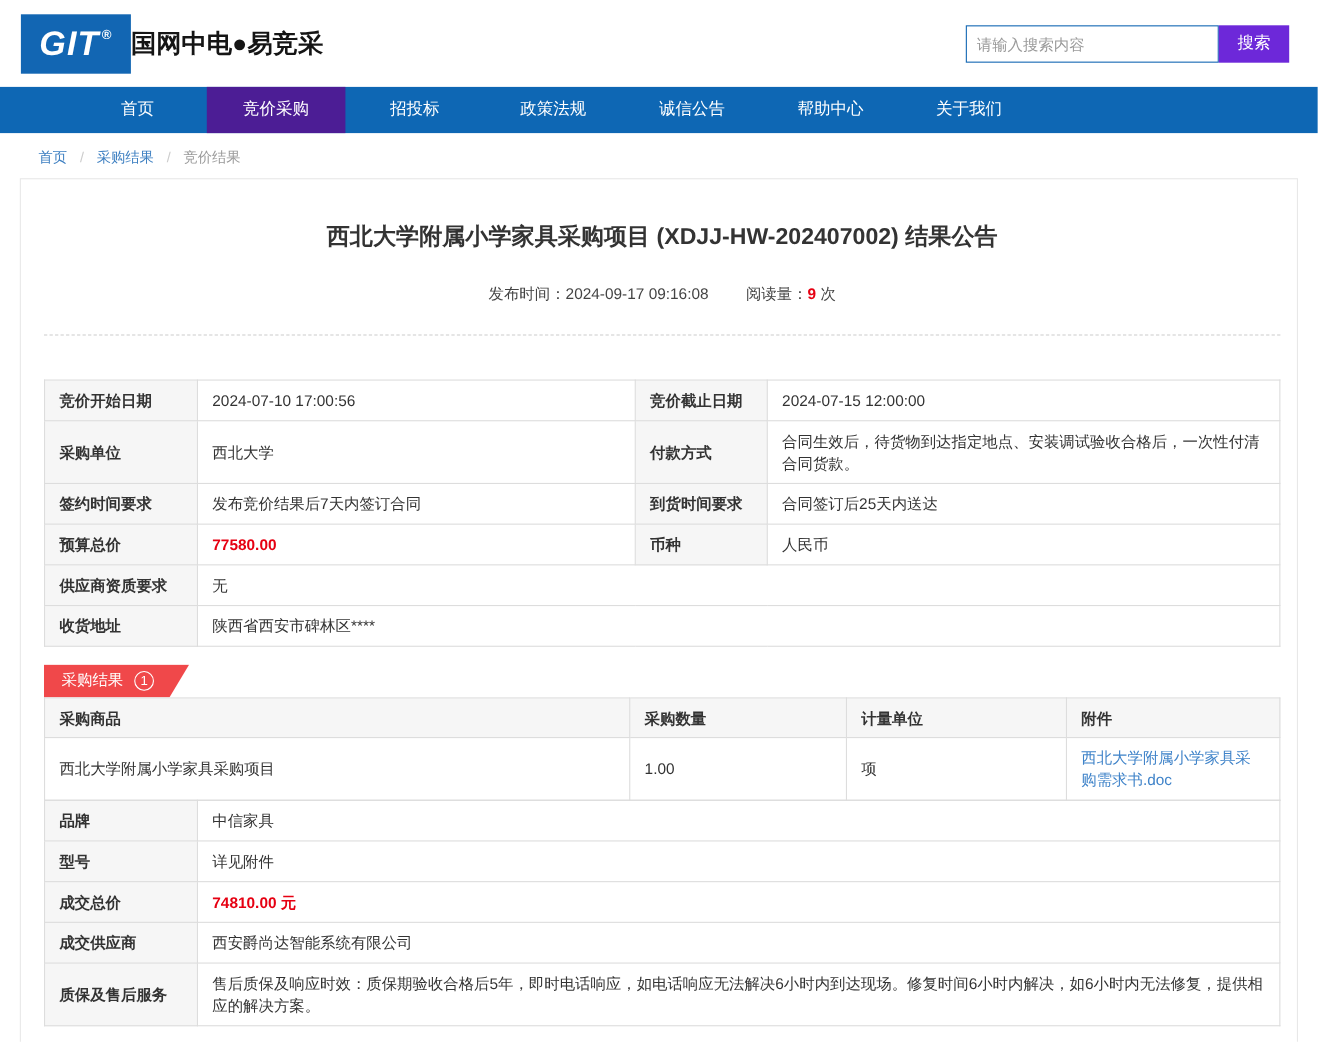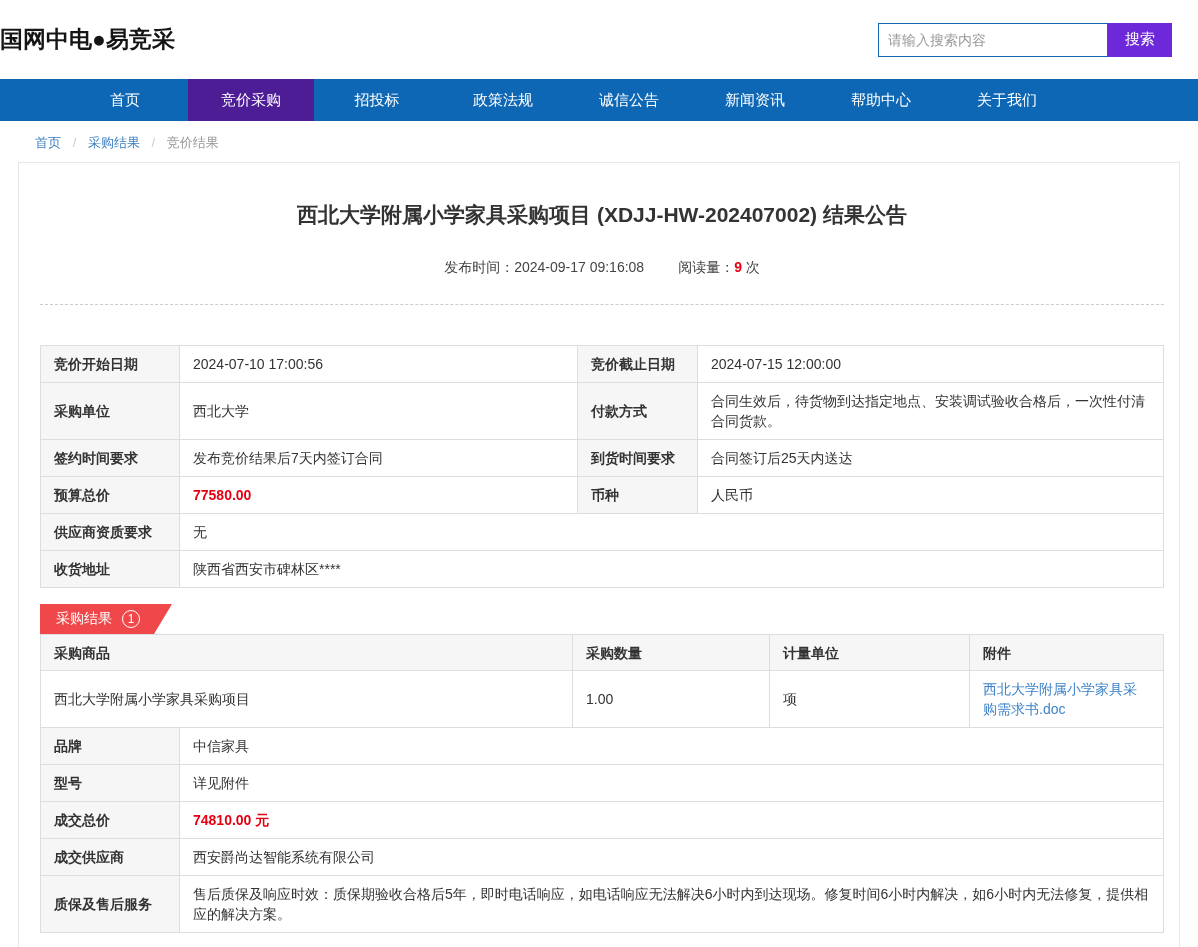--- a/index.html
+++ b/index.html
@@ -62,34 +62,37 @@
     display:inline-block; }
 
   .product-table td { height:56px; }
   .product-table th { height:36px; padding:6px 13px; }
   .detail-table { margin-top:-1px; }
 </style>
 </head>
 <body>
 
 <div class="header">
+  <div class="logo">
+    <span>GIT</span>
+      <sup>®</sup>
+  </div>
   <div class="site-name">国网中电●易竞采</div>
   <div class="search-wrap">
     <input class="search-input" type="text" placeholder="请输入搜索内容" style="">
     <button class="search-btn">搜索</button>
   </div>
 </div>
 
 <div class="navbar">
   <div class="nav-item">首页</div>
   <div class="nav-item active">竞价采购</div>
   <div class="nav-item">招投标</div>
   <div class="nav-item">政策法规</div>
   <div class="nav-item">诚信公告</div>
-  <div class="nav-item">新闻资讯</div>
   <div class="nav-item">帮助中心</div>
   <div class="nav-item">关于我们</div>
 </div>
 
 <div class="breadcrumb">
   <a href="#" class="crumb-link">首页</a>
   <span class="sep">/</span>
   <a href="#" class="crumb-link">采购结果</a>
   <span class="sep">/</span>
   <span class="crumb-current">竞价结果</span>

